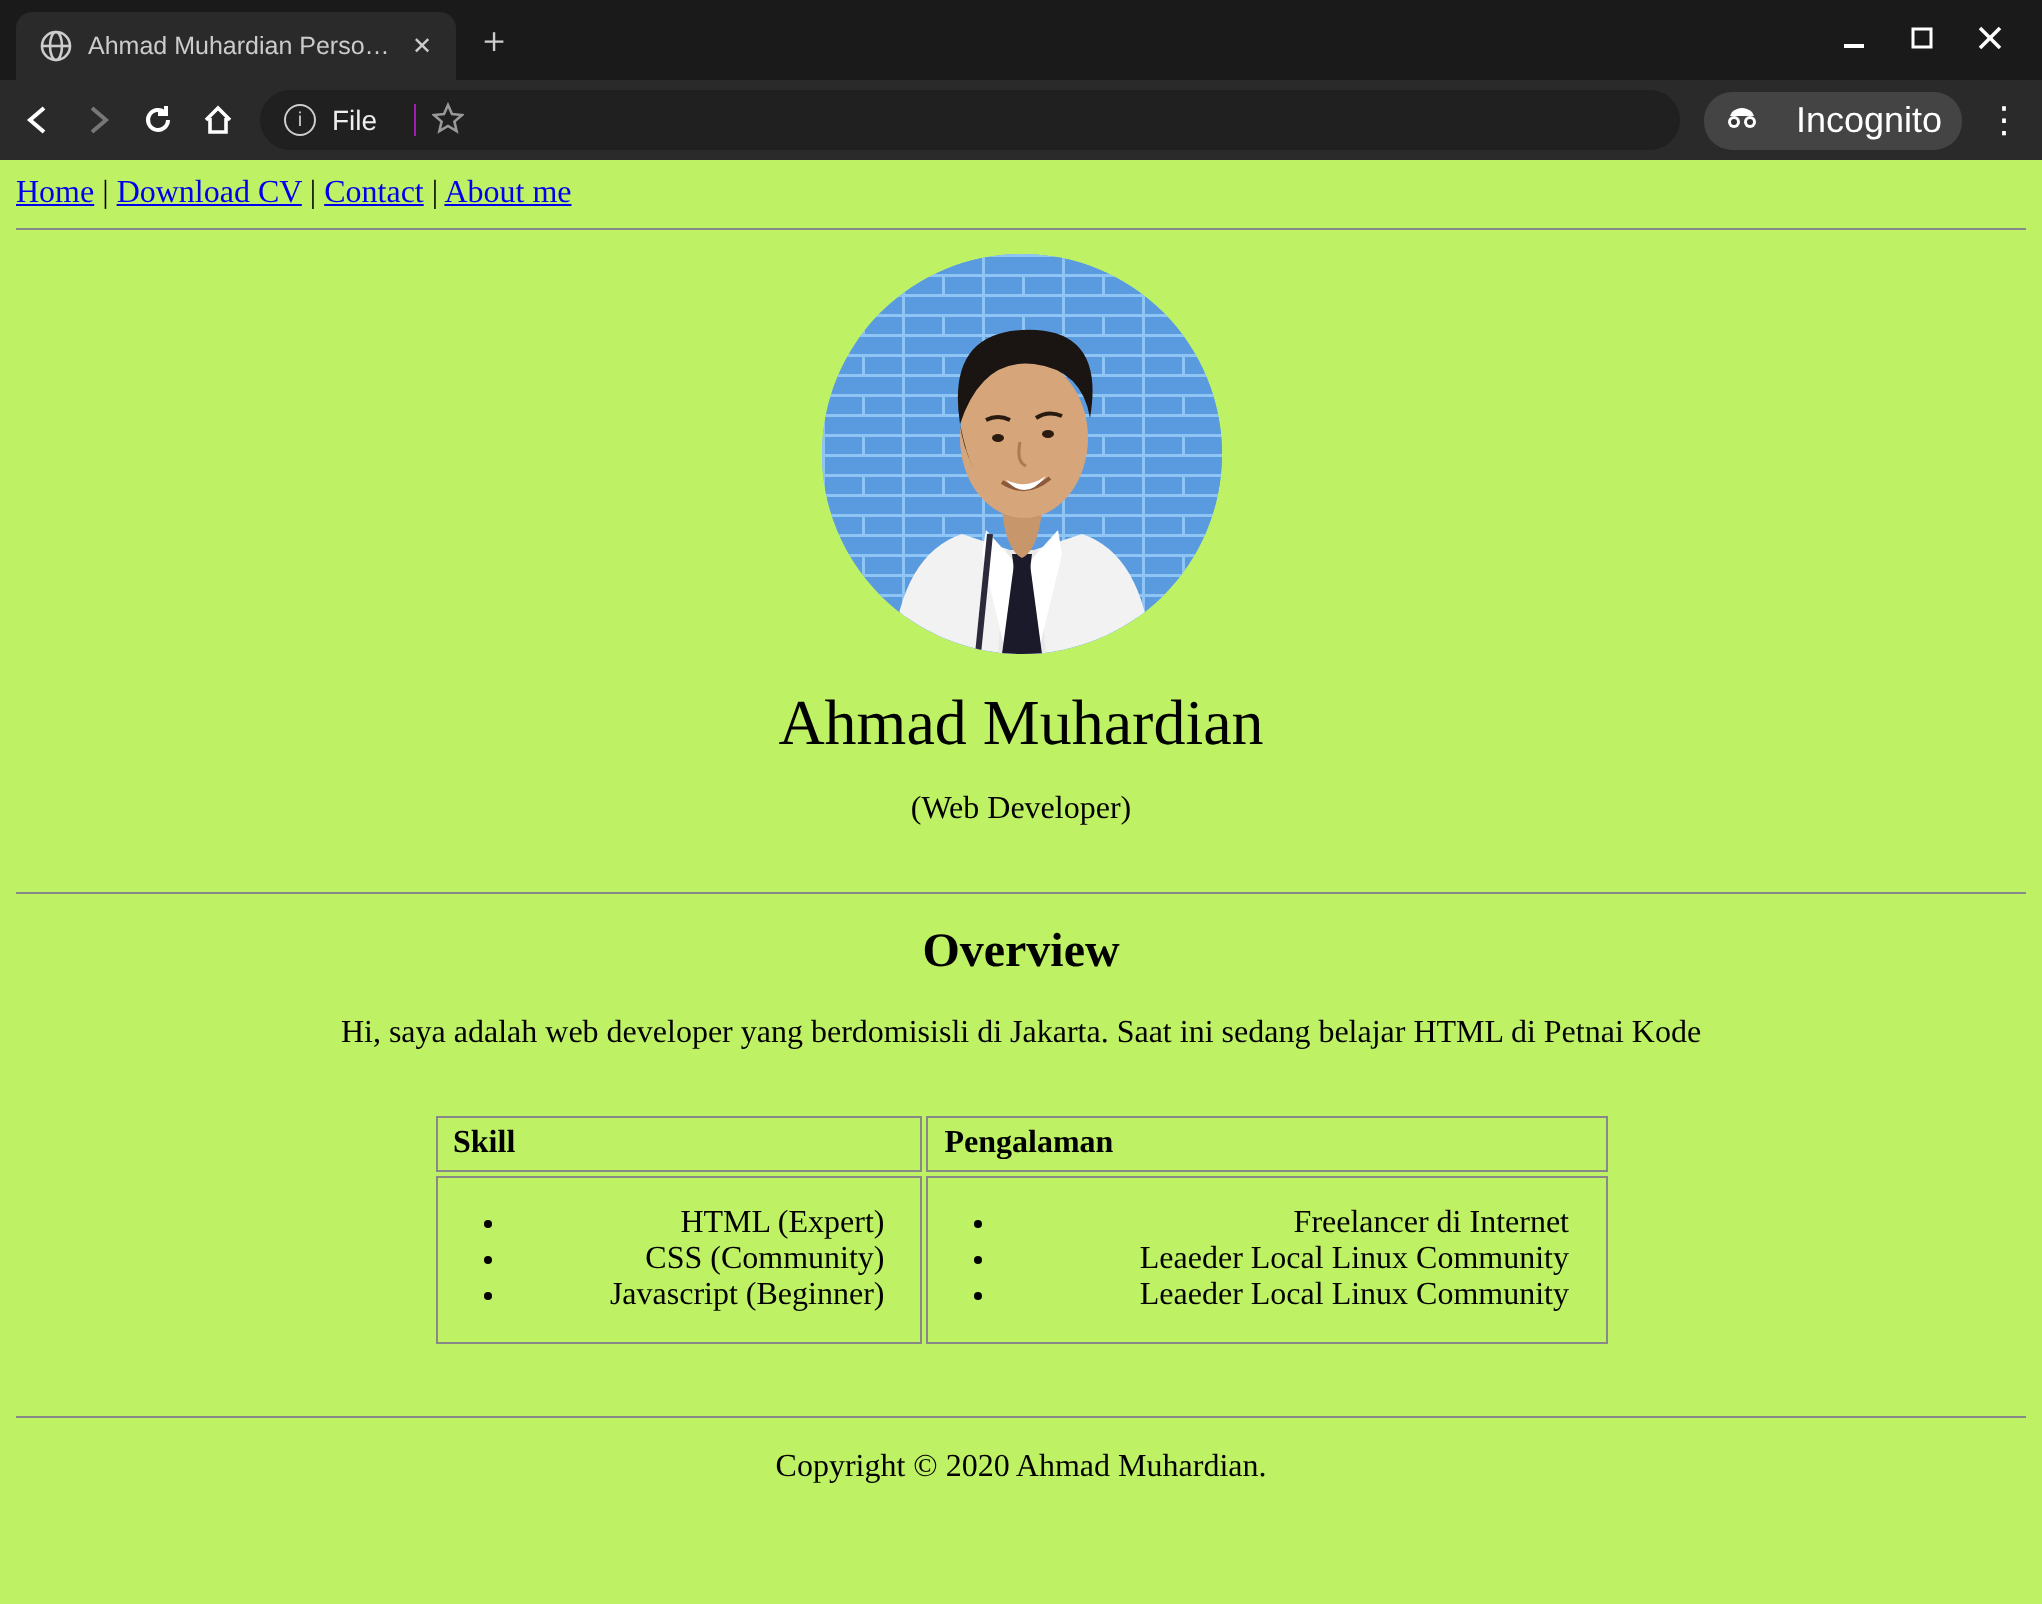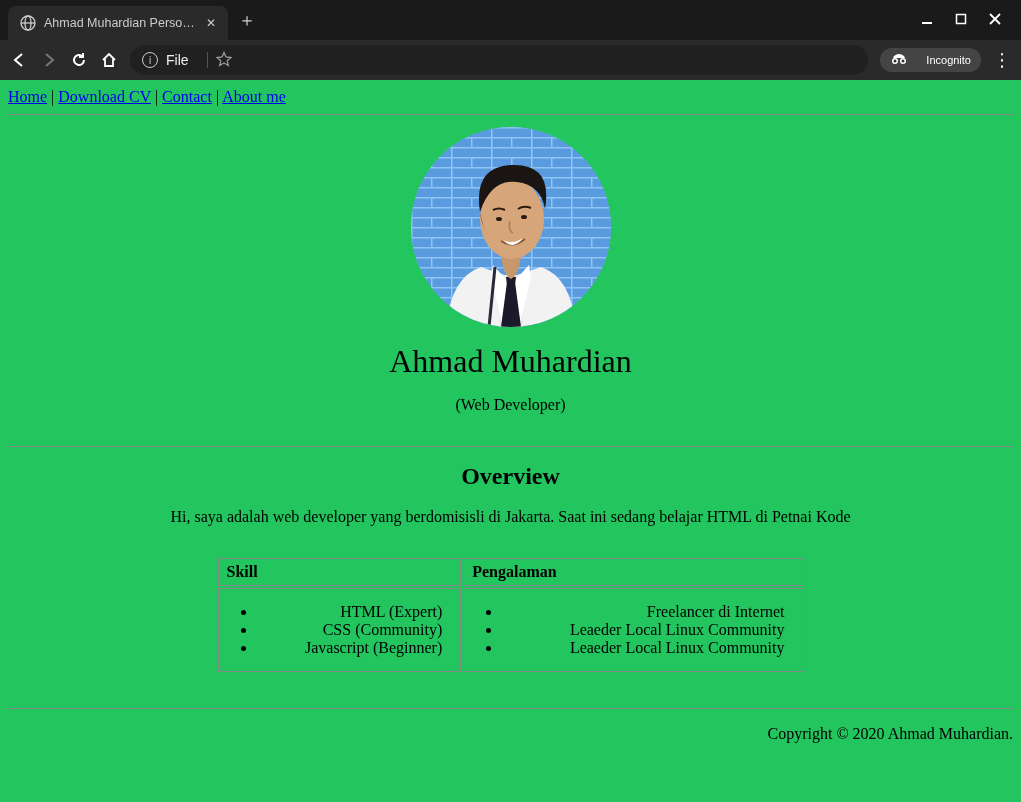--- a/index.html
+++ b/index.html
@@ -106,26 +106,26 @@
       color: #888;
     }
     .incognito-badge {
       display: flex;
       align-items: center;
       gap: 18px;
       background: #444;
       border-radius: 14px;
       padding: 4px 10px;
       color: #fff;
-      font-size: 11px;
+      font-size: 18px;
     }
     .menu-dots { color: #fff; font-size: 18px; }
     
     .page {
-      background: #22c55e;
+      background: #bef264;
       height: 722px;
       overflow: auto;
       padding: 8px;
       font-family: "Times New Roman", serif;
       font-size: 16px;
     }
     .nav-links {
       padding-bottom: 6px;
     }
     .nav-links a {
@@ -188,21 +188,21 @@
     }
     .skill-table th {
       font-weight: bold;
       text-align: left;
     }
     .skill-table ul {
       text-align: right;
       padding: 10px 10px 10px 30px;
     }
     .footer {
-      text-align: right;
+      text-align: center;
       padding: 14px 0;
     }
     .info-circle {
       width:16px;height:16px;border:1.5px solid #ccc;border-radius:50%;
       display:inline-flex;align-items:center;justify-content:center;
       font-size:10px;color:#ccc;font-family:Arial;
     }
   </style>
 </head>
 <body>

